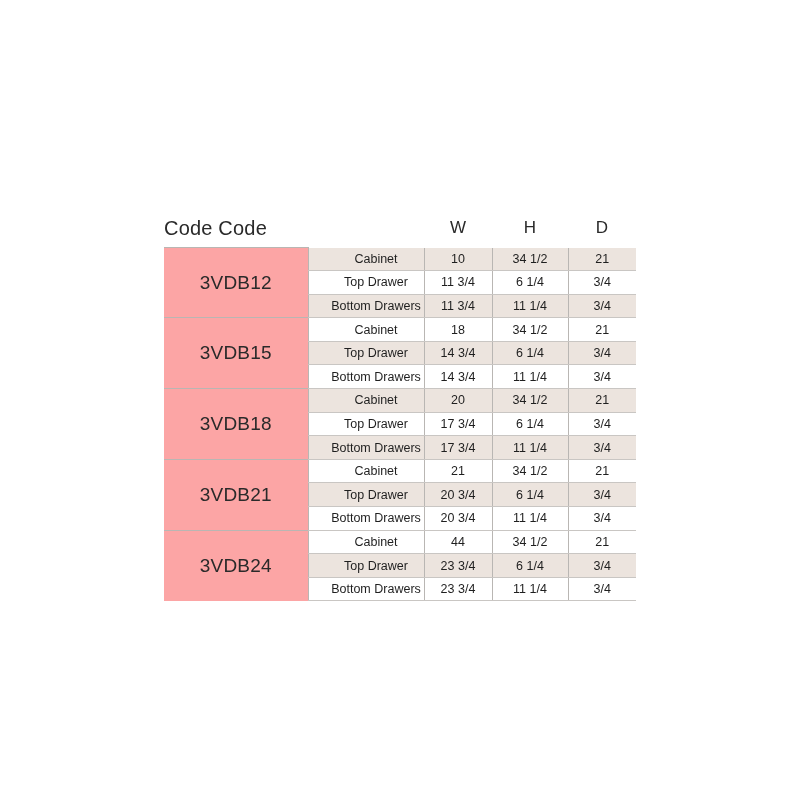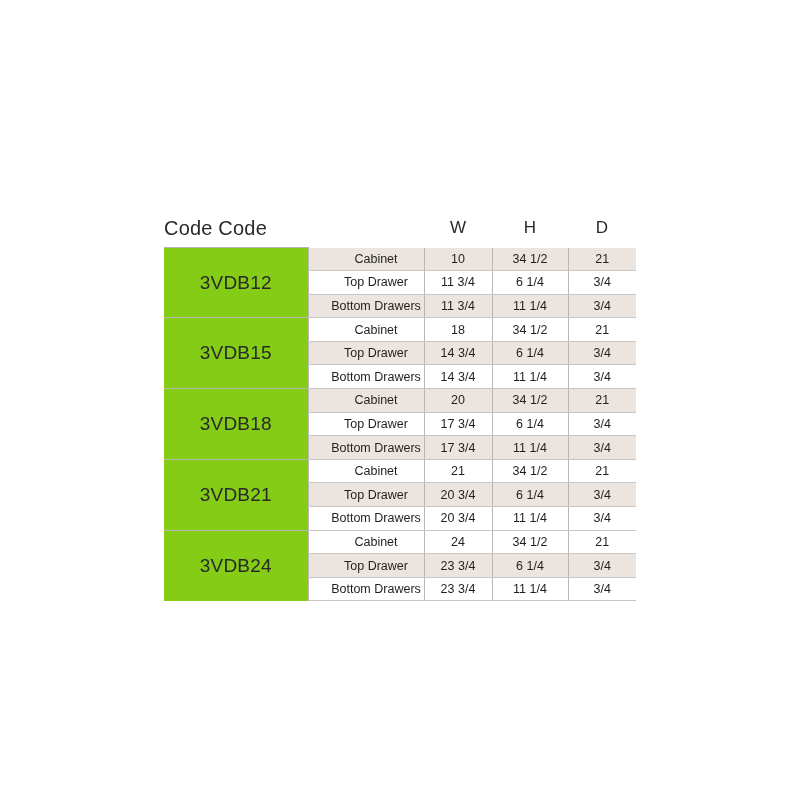--- a/index.html
+++ b/index.html
@@ -68,21 +68,21 @@
     height: 22.6px;
     padding: 0;
     vertical-align: middle;
     border: none;
     color: #1f1f1f;
   }
 
   td.item {
     font-size: 19px;
     text-align: center;
-    background: #84cc16;
+    background: #fca5a5;
     border-top: 1px solid #b9b6b3;
     color: #2a2a2a;
     letter-spacing: 0.2px;
   }
   tr.g-first td.item { border-top: 1px solid #b9b6b3; }
 
   td.part {
     font-size: 12.5px;
     text-align: center;
     padding-left: 20px;
@@ -202,21 +202,21 @@
         </tr>
         <tr class="plain sep">
           <td class="part">Bottom Drawers</td>
           <td class="num">20 3/4</td>
           <td class="num">11 1/4</td>
           <td class="num">3/4</td>
         </tr>
         <tr class="plain sep g-first">
           <td class="item" rowspan="3">3VDB24</td>
           <td class="part">Cabinet</td>
-          <td class="num">24</td>
+          <td class="num">44</td>
           <td class="num">34 1/2</td>
           <td class="num">21</td>
         </tr>
         <tr class="shaded sep">
           <td class="part">Top Drawer</td>
           <td class="num">23 3/4</td>
           <td class="num">6 1/4</td>
           <td class="num">3/4</td>
         </tr>
         <tr class="plain sep last">

